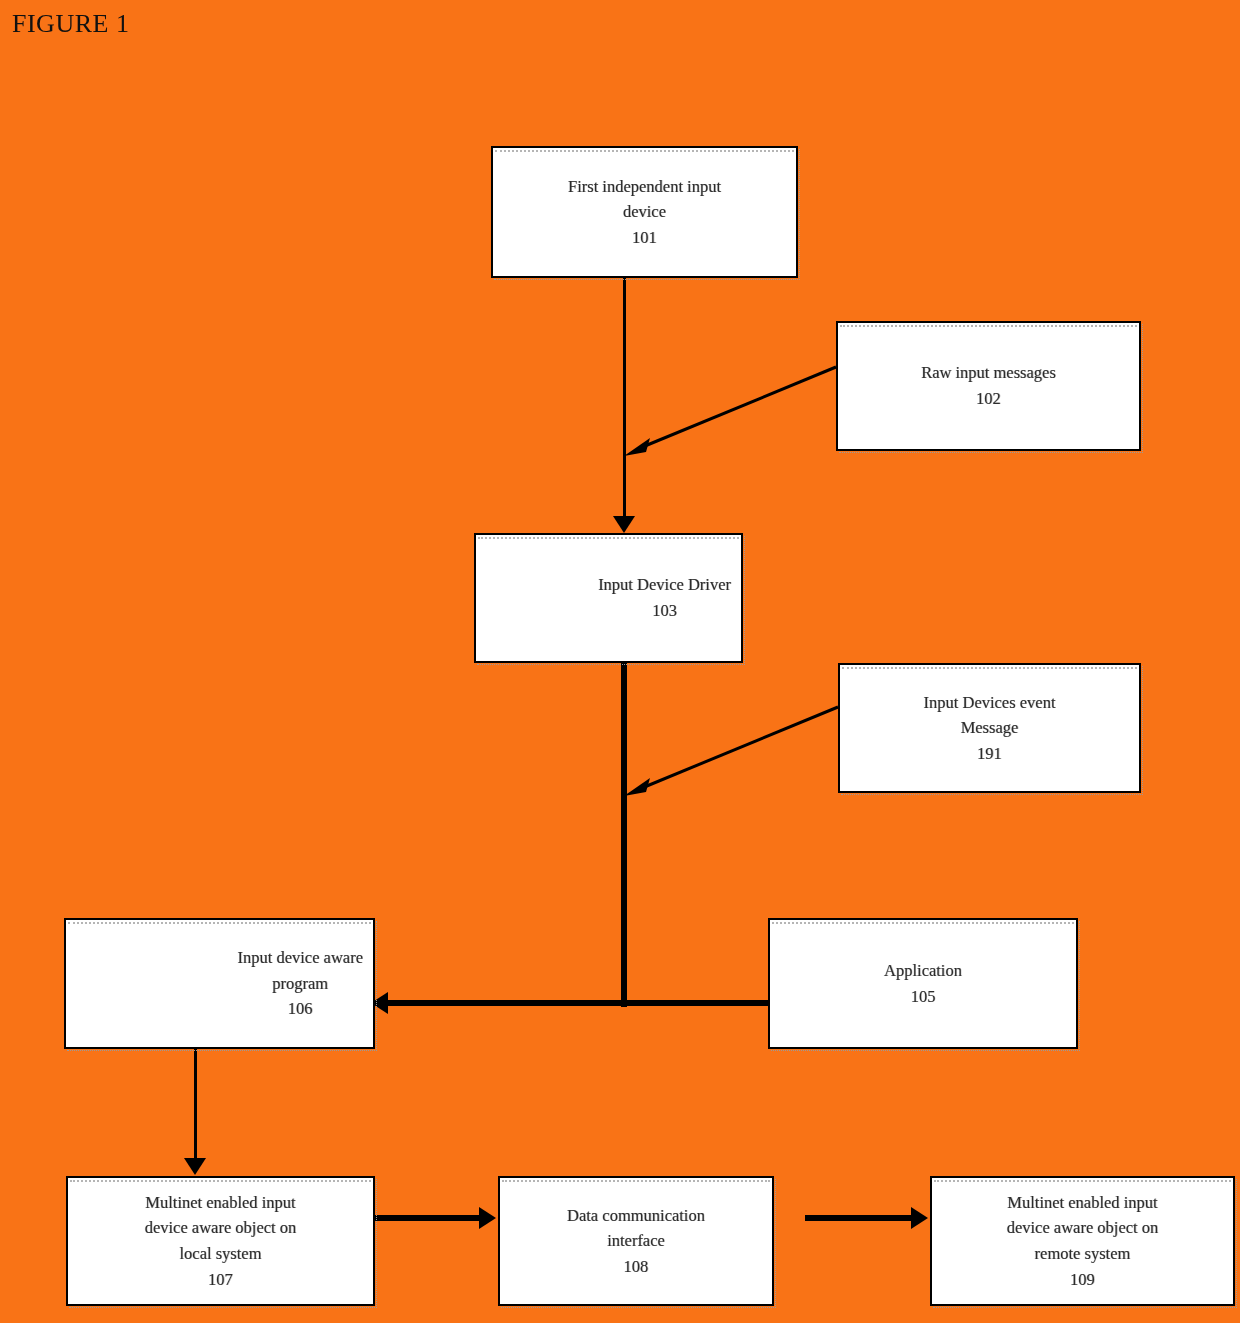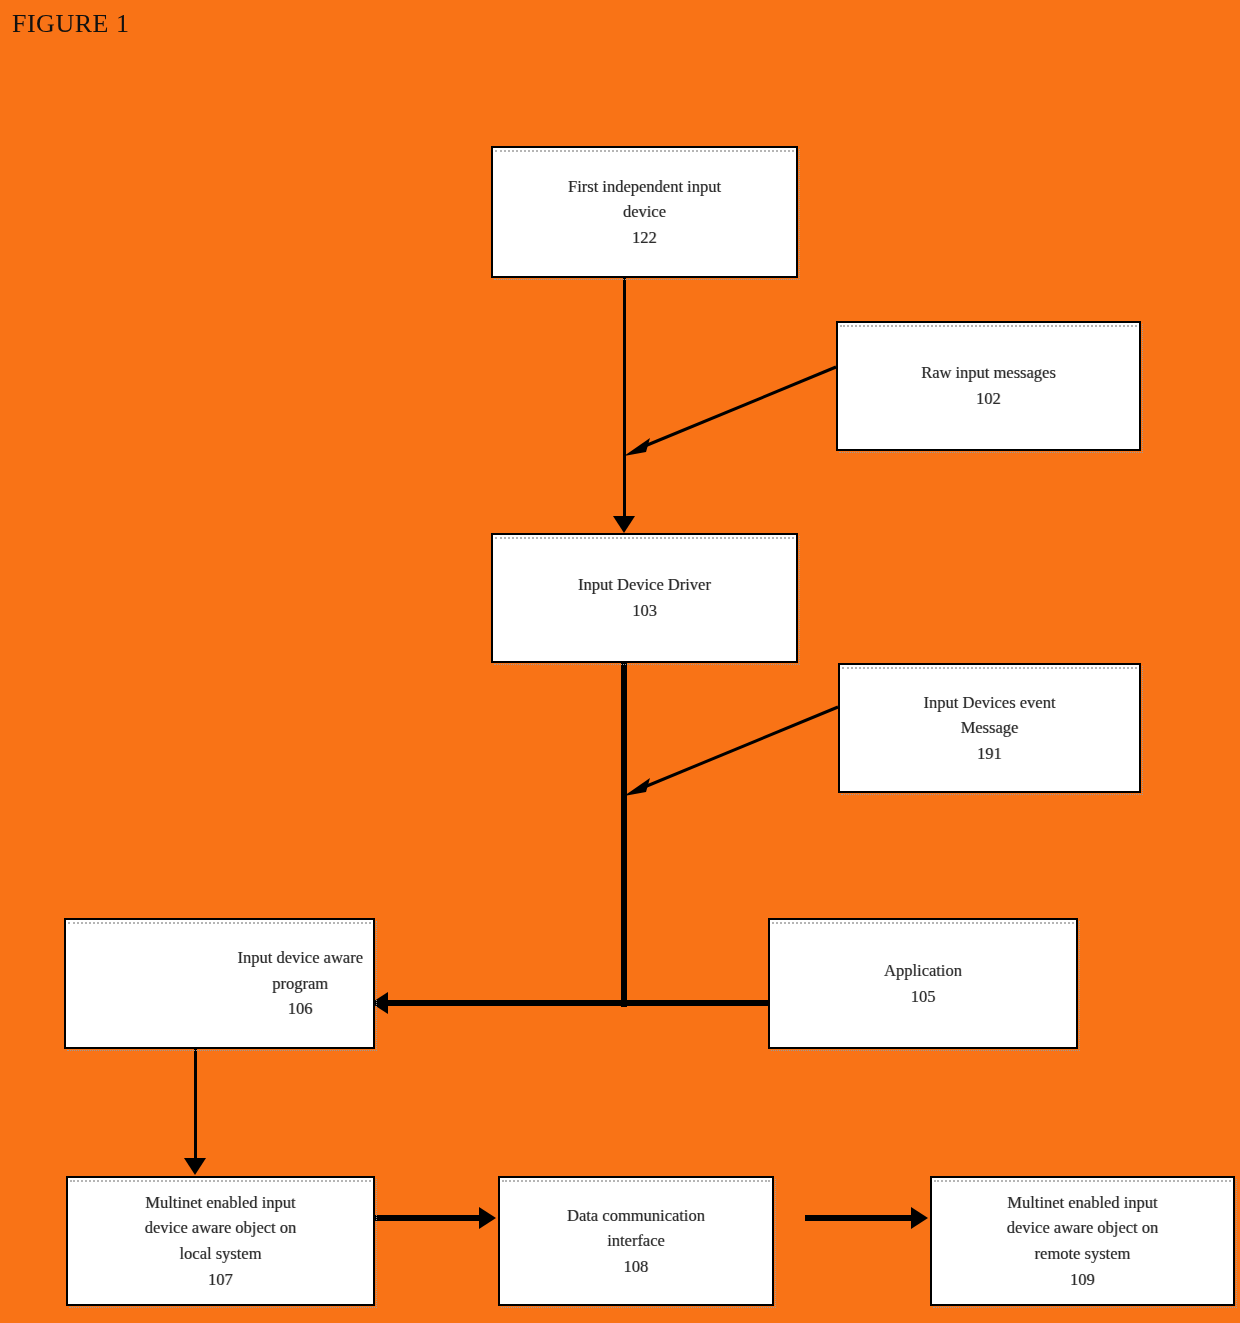--- a/index.html
+++ b/index.html
@@ -153,29 +153,29 @@
 
   <div class="conn h thick" style="left:375px; top:1215px; width:106px;"></div>
   <div class="arrowhead right" style="left:479px; top:1207px;"></div>
 
   <div class="conn h thick" style="left:805px; top:1215px; width:108px;"></div>
   <div class="arrowhead right" style="left:911px; top:1207px;"></div>
 
   <div class="node" style="left:491px; top:146px; width:307px; height:132px;">
     <span class="label">First independent input
 device
-122</span>
+101</span>
   </div>
 
   <div class="node" style="left:836px; top:321px; width:305px; height:130px;text-align:center;">
     <span class="label">Raw input messages
 102</span>
   </div>
 
-  <div class="node" style="left:491px; top:533px; width:307px; height:130px;">
+  <div class="node" style="left:474px; top:533px; width:269px; height:130px;justify-content:flex-end;">
     <span class="label">Input Device Driver
 103</span>
   </div>
 
   <div class="node" style="left:838px; top:663px; width:303px; height:130px;">
     <span class="label">Input Devices event
 Message
 191</span>
   </div>
 

